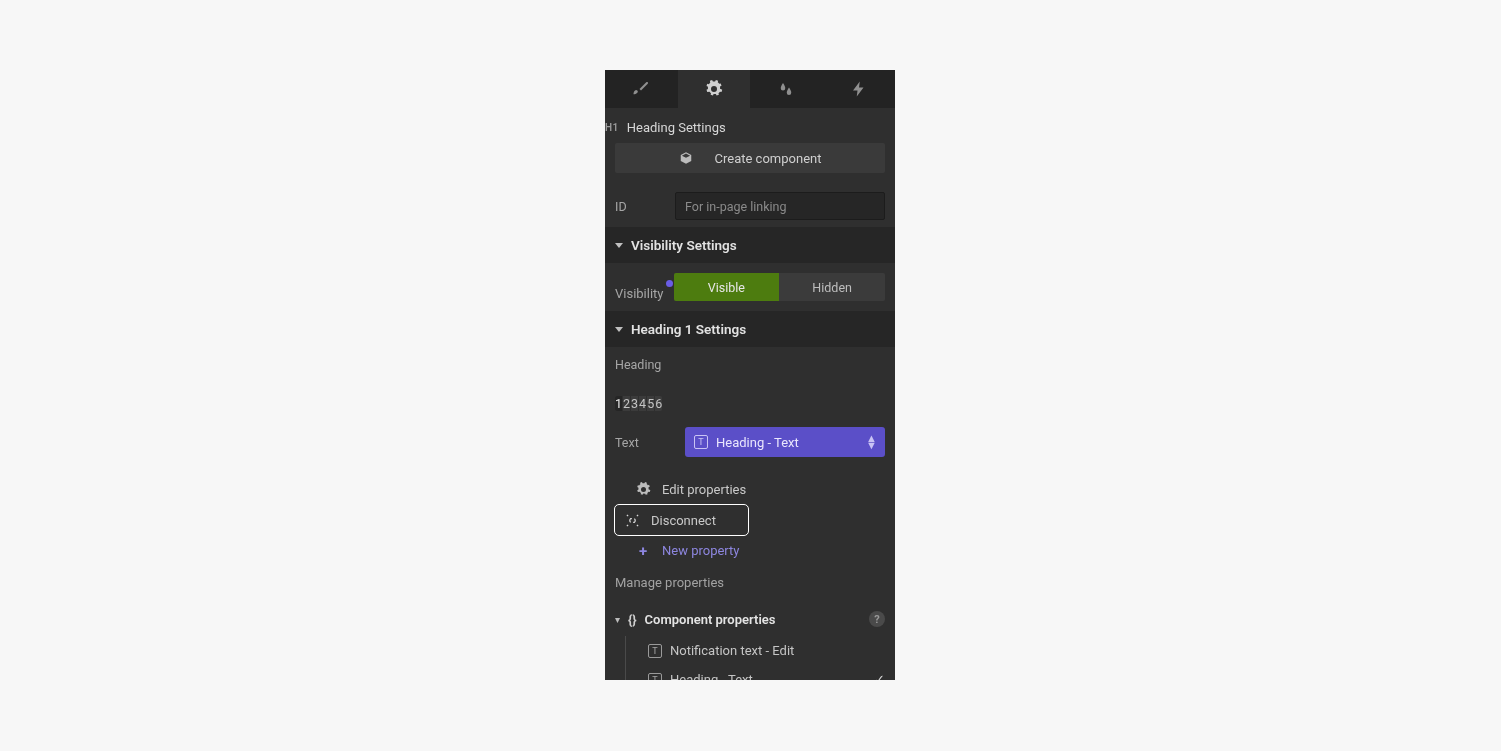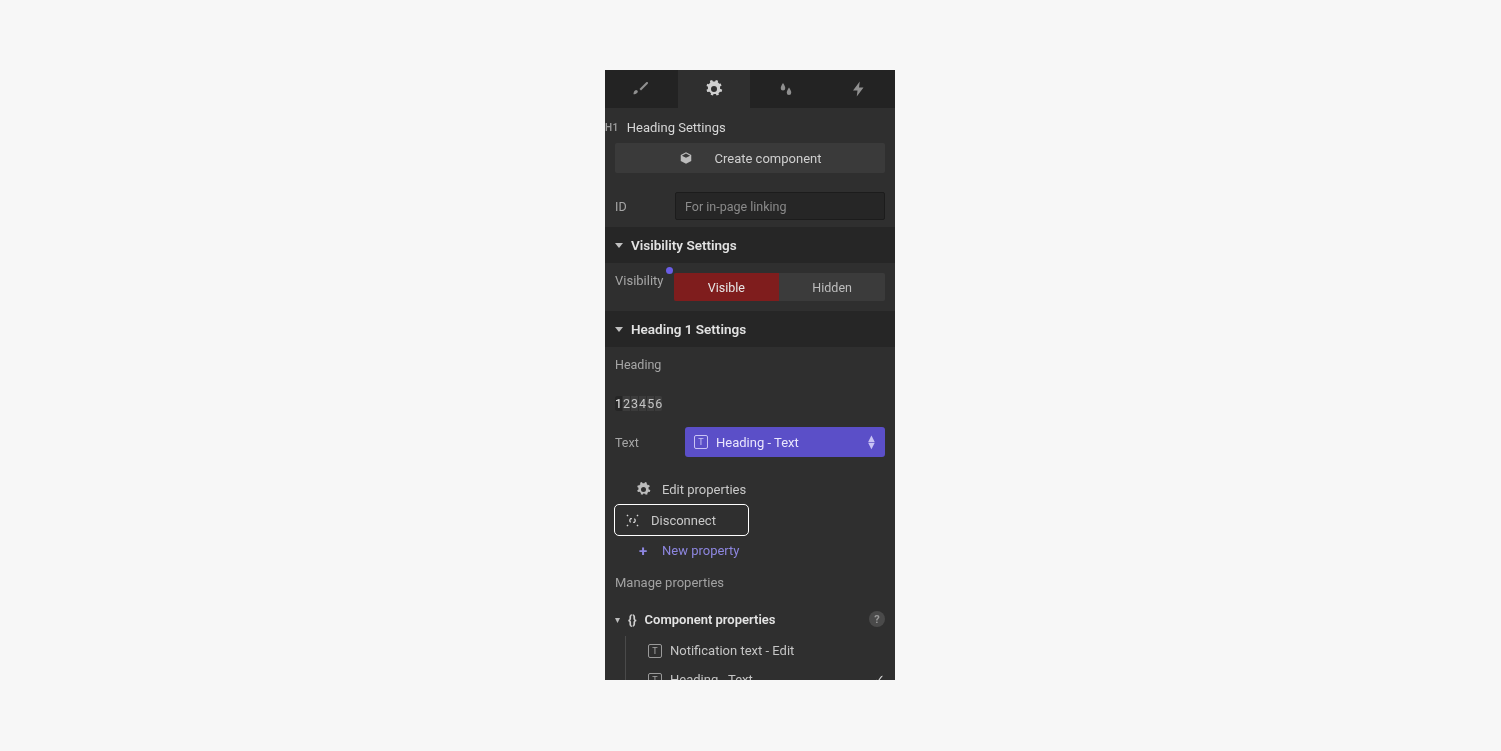--- a/index.html
+++ b/index.html
@@ -43,26 +43,26 @@
     color: #cfcfcf; padding: 0 9px; font-size: 12.5px; outline: none; border-radius: 2px;
   }
   .text-input::placeholder { color: #8a8a8a; }
 
   .collapsible-hdr {
     background: #262626; height: 36px; display: flex; align-items: center;
     padding: 0 10px; gap: 8px; font-weight: 600; color: #e2e2e2; font-size: 13.5px;
   }
   .caret { width: 0; height: 0; border-left: 4px solid transparent; border-right: 4px solid transparent; border-top: 5px solid #c0c0c0; }
 
-  .vis-row { display:flex; align-items:flex-start; padding: 10px 10px; gap: 10px; }
+  .vis-row { display:flex; align-items:flex-end; padding: 10px 10px; gap: 10px; }
   .vis-label { color:#a6a6a6; position:relative; }
   .dot { position:absolute; top:-6px; right:-9px; width:7px; height:7px; background:#6a5de6; border-radius:50%; }
   .toggle { flex:1; display:flex; height:28px; background:#3b3b3b; border-radius:2px; overflow:hidden; }
   .toggle > div { flex:1; display:flex; align-items:center; justify-content:center; cursor:pointer; font-size:12.5px; color:#bdbdbd; }
-  .toggle > div.tog-active { background:#7f1d1d; color:#e6e6e6; }
+  .toggle > div.tog-active { background:#4d7c0f; color:#e6e6e6; }
 
   .hnum-row { display:flex; align-items:flex-start; padding: 10px 10px; gap:24px;flex-direction:column; }
   .hnum-group { flex:1; display:flex; height:28px; background:#3b3b3b; border-radius:2px; overflow:hidden; }
   .hnum-group > div { flex:1; display:flex; align-items:center; justify-content:center; cursor:pointer; font-size:12.5px; color:#c4c4c4; border-right:1px solid #2f2f2f; }
   .hnum-group > div:last-child { border-right:none; }
   .hnum-group > div.hn-active { background:#252525; color:#e8e8e8; }
 
   .text-row { display:flex; align-items:center; padding: 6px 10px 12px; gap:10px; }
   .bound-chip {
     flex:1; height:30px; background:#5b4fc8; color:#e9e6fd;

